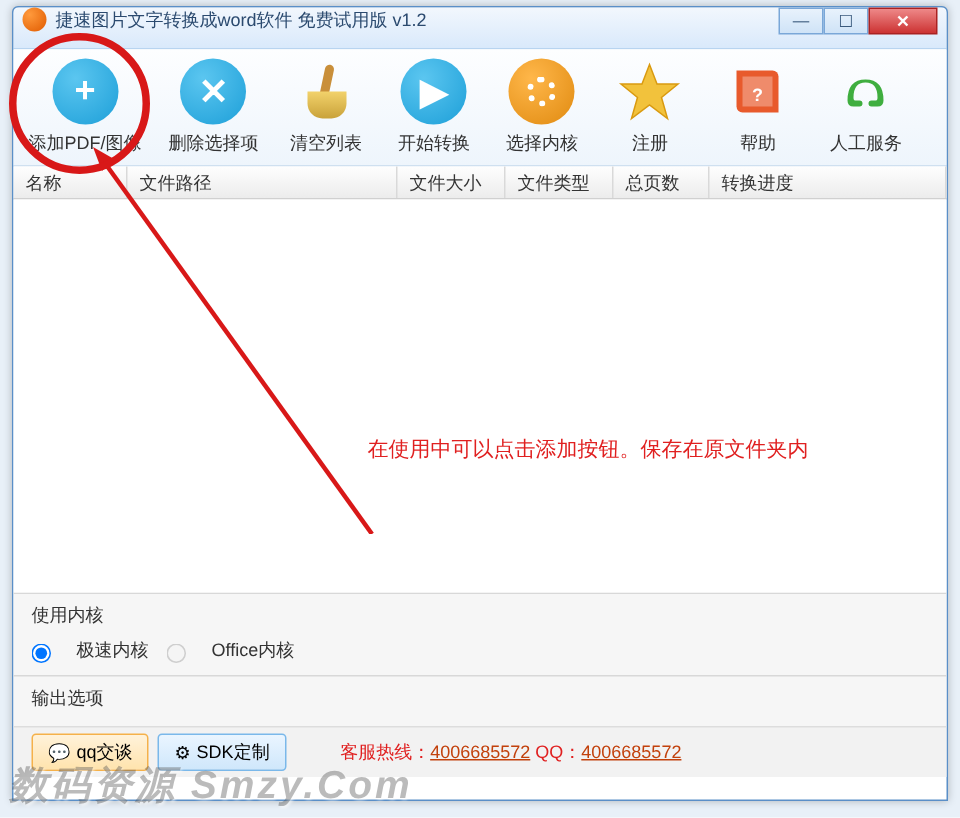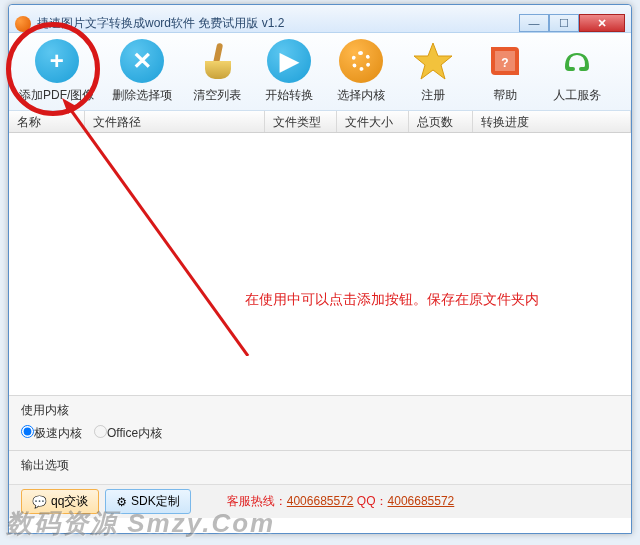--- a/index.html
+++ b/index.html
@@ -1,18 +1,18 @@
 <!DOCTYPE html>
 <html><head>
 <meta charset="utf-8">
 <style>
 *{box-sizing:border-box;margin:0;padding:0;font-family:"Microsoft YaHei",SimSun,Arial,sans-serif;font-size:12px}
 body{background:#e8f0f8;width:640px;height:545px;overflow:hidden;position:relative}
 .window{position:absolute;left:8px;top:4px;width:624px;height:530px;background:#fff;border:1px solid #5a8fc8;border-radius:4px 4px 0 0;box-shadow:0 0 6px rgba(0,0,0,.25)}
-.titlebar{height:28px;background:linear-gradient(#f2f7fd,#d9e9fb);border-bottom:1px solid #b8d4f0;display:flex;align-items:flex-end;padding:0 6px;border-radius:4px 4px 0 0}
+.titlebar{height:28px;background:linear-gradient(#f2f7fd,#d9e9fb);border-bottom:1px solid #b8d4f0;display:flex;align-items:flex-start;padding:0 6px;border-radius:4px 4px 0 0}
 .titlebar .ico{width:16px;height:16px;margin-right:6px;border-radius:50%;background:radial-gradient(circle at 30% 30%,#ff9a3c,#e05a00)}
 .titlebar .ttl{flex:1;color:#2b4a6f;font-size:12px}
 .winbtns{display:flex;gap:0}
 .winbtn{width:30px;height:18px;border:1px solid #7aa7d8;background:linear-gradient(#e8f2fc,#cfe3f7);display:flex;align-items:center;justify-content:center;font-size:11px;color:#3a5a7d}
 .winbtn.close{width:46px;background:linear-gradient(#e88,#c33);border-color:#a22;color:#fff;font-weight:bold}
 .toolbar{height:78px;background:linear-gradient(#fdfeff,#eef5fc);border-bottom:1px solid #cfe0f0;display:flex;align-items:center;padding:4px 10px;gap:18px}
 .tbtn{display:flex;flex-direction:column;align-items:center;gap:4px;cursor:pointer;min-width:54px}
 .tbtn .circ{width:44px;height:44px;border-radius:50%;display:flex;align-items:center;justify-content:center;color:#fff;font-size:24px;font-weight:bold}
 .tbtn .lbl{font-size:12px;color:#333}
 .c-blue{background:radial-gradient(circle at 35% 30%,#5bc6f0,#1d9fd8)}
@@ -29,21 +29,21 @@
 .phone svg{width:100%;height:100%}
 .listhdr{display:flex;height:22px;background:linear-gradient(#fefefe,#ececec);border-bottom:1px solid #d0d0d0}
 .listhdr .col{padding:3px 8px;border-right:1px solid #d9d9d9;color:#333;font-size:12px}
 .listbody{height:262px;background:#fff;position:relative}
 .annot{position:absolute;color:#e02020;font-size:14px;left:236px;top:158px;white-space:nowrap}
 .circle-mark{position:absolute;left:6px;top:22px;width:94px;height:94px;border:5px solid #d81818;border-radius:50%;pointer-events:none;z-index:10}
 .arrow-line{position:absolute;left:58px;top:96px;width:260px;height:260px;pointer-events:none;z-index:9}
 .panel{background:#f6f6f6;border-top:1px solid #d8d8d8;padding:6px 12px}
 .panel .h{font-size:12px;color:#333;margin-bottom:4px}
 .row{display:flex;align-items:center;gap:12px;padding:2px 0}
-.row label{display:flex;align-items:flex-start;gap:0;font-size:12px;color:#333}
+.row label{display:flex;align-items:flex-end;gap:17px;font-size:12px;color:#333}
 .row input[type=text]{border:1px solid #b8b8b8;padding:1px 4px;font-size:11px;width:200px;background:#fff}
 .browse{margin-left:auto;padding:2px 12px;border:1px solid #999;background:linear-gradient(#fafafa,#e6e6e6);font-size:12px}
 .footer{display:flex;align-items:center;padding:4px 12px;gap:6px;background:#f2f2f2;border-top:1px solid #ddd}
 .fbtn{padding:3px 10px;border:1px solid #bbb;border-radius:3px;background:linear-gradient(#fff,#ededed);font-size:12px;display:inline-flex;align-items:center;gap:4px}
 .fbtn.qq{border-color:#f5b14a;background:linear-gradient(#fff2da,#ffe3ad)}
 .fbtn.sdk{border-color:#7ab8ea;background:linear-gradient(#eaf5ff,#cfe7fb)}
 .hotline{color:#e02020;font-size:13px;margin-left:30px}
 .hotline a{color:#c2410c;text-decoration:underline}
 .wm{position:absolute;left:6px;bottom:4px;font-size:26px;color:rgba(60,60,60,.35);font-weight:bold;font-style:italic;letter-spacing:2px;pointer-events:none;z-index:20;text-shadow:1px 1px 2px rgba(255,255,255,.6)}
 .disabled{color:#aaa}
@@ -102,22 +102,22 @@
       <div class="phone"><svg viewBox="0 0 44 44">
             <path d="M10 28 q0 -14 12 -14 t12 14 q0 4 -4 4 h-4 q-2 0 -2 -2 t2 -2 h3 q1 0 1 -2 q0 -10 -8 -10 t-8 10 q0 2 1 2 h3 q2 0 2 2 t-2 2 h-4 q-4 0 -4 -4 z" fill="#3fae3f"></path>
           </svg></div>
       <div class="lbl">人工服务</div>
     </div>
   </div>
 
   <div class="listhdr">
     <div class="col" style="width:76px">名称</div>
     <div class="col" style="width:180px">文件路径</div>
+    <div class="col" style="width:72px">文件大小</div>
     <div class="col" style="width:72px">文件类型</div>
-    <div class="col" style="width:72px">文件大小</div>
     <div class="col" style="width:64px">总页数</div>
     <div class="col" style="flex:1">转换进度</div>
   </div>
 
   <div class="listbody">
     <div class="annot">在使用中可以点击添加按钮。保存在原文件夹内</div>
   </div>
 
   <div class="panel">
     <div class="h">使用内核</div>

